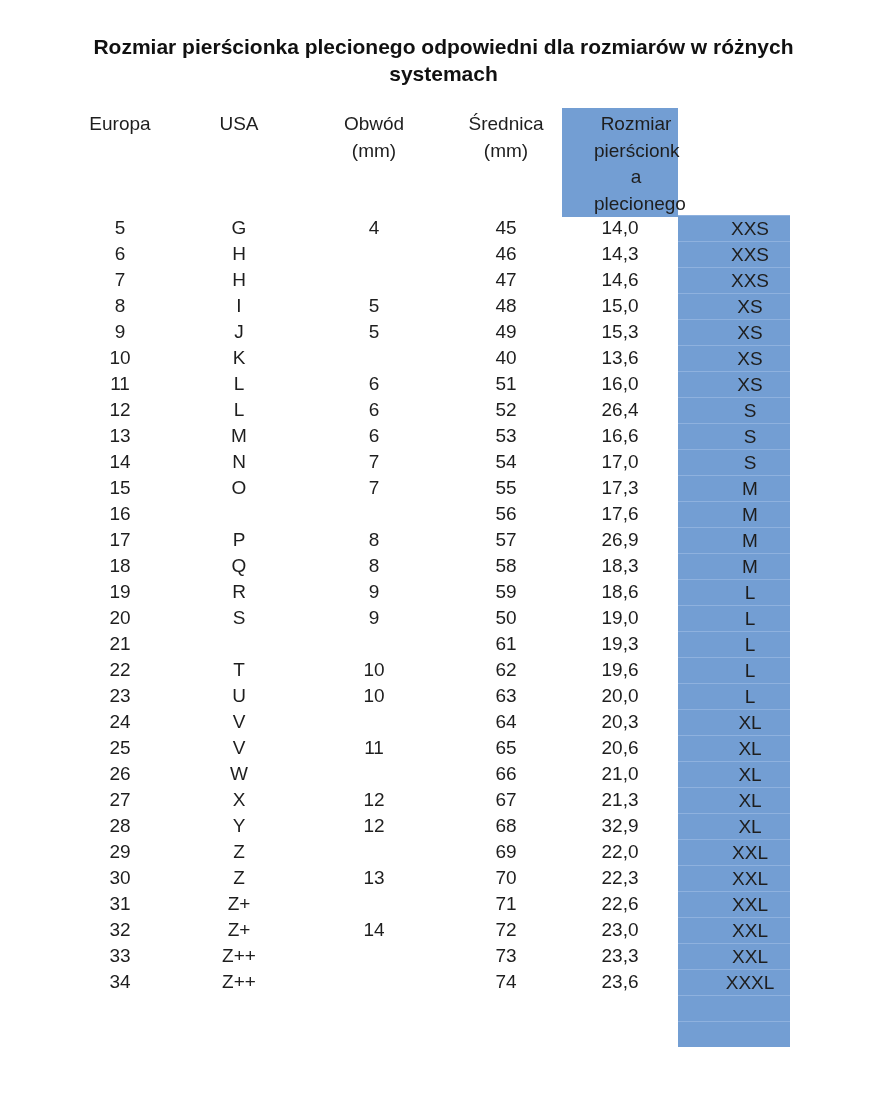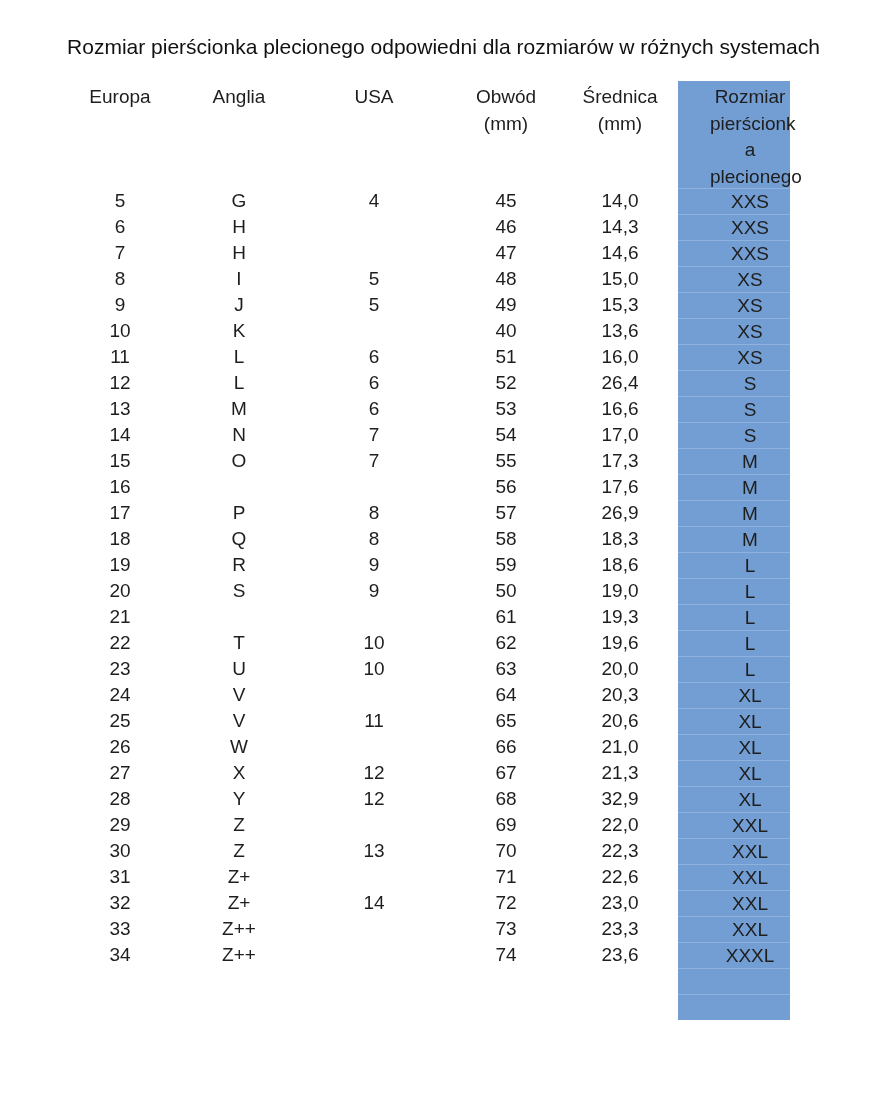--- a/index.html
+++ b/index.html
@@ -10,21 +10,21 @@
     color: #1e1e1e;
     overflow: hidden;
   }
   .page { width: 887px; height: 1100px; position: relative; background: #ffffff; }
 
   .title {
     padding-top: 33px;
     margin: 0 auto;
     max-width: 775px;
     font-size: 21px;
-    font-weight: normal;
+    font-weight: bold;
     line-height: 27px;
     text-align: center;
     color: #111111;
   }
 
   .table { margin-left: 60px; margin-top: 21px; }
 
   .row {
     display: grid;
     grid-template-columns: 120px 118px 152px 112px 116px 112px;
@@ -54,23 +54,20 @@
 
 <div class="page">
   <h1 class="title">Rozmiar pierścionka plecionego odpowiedni dla rozmiarów w różnych systemach</h1>
 
   <div class="table">
     <div class="row header-row" id="header-row">
         <div class="header-cell">
           <div>Europa</div>
         </div>
         <div class="header-cell">
-          <div>Anglia</div>
-        </div>
-        <div class="header-cell">
           <div>USA</div>
         </div>
         <div class="header-cell">
           <div>Obwód</div>
           <div>(mm)</div>
         </div>
         <div class="header-cell">
           <div>Średnica</div>
           <div>(mm)</div>
         </div>

